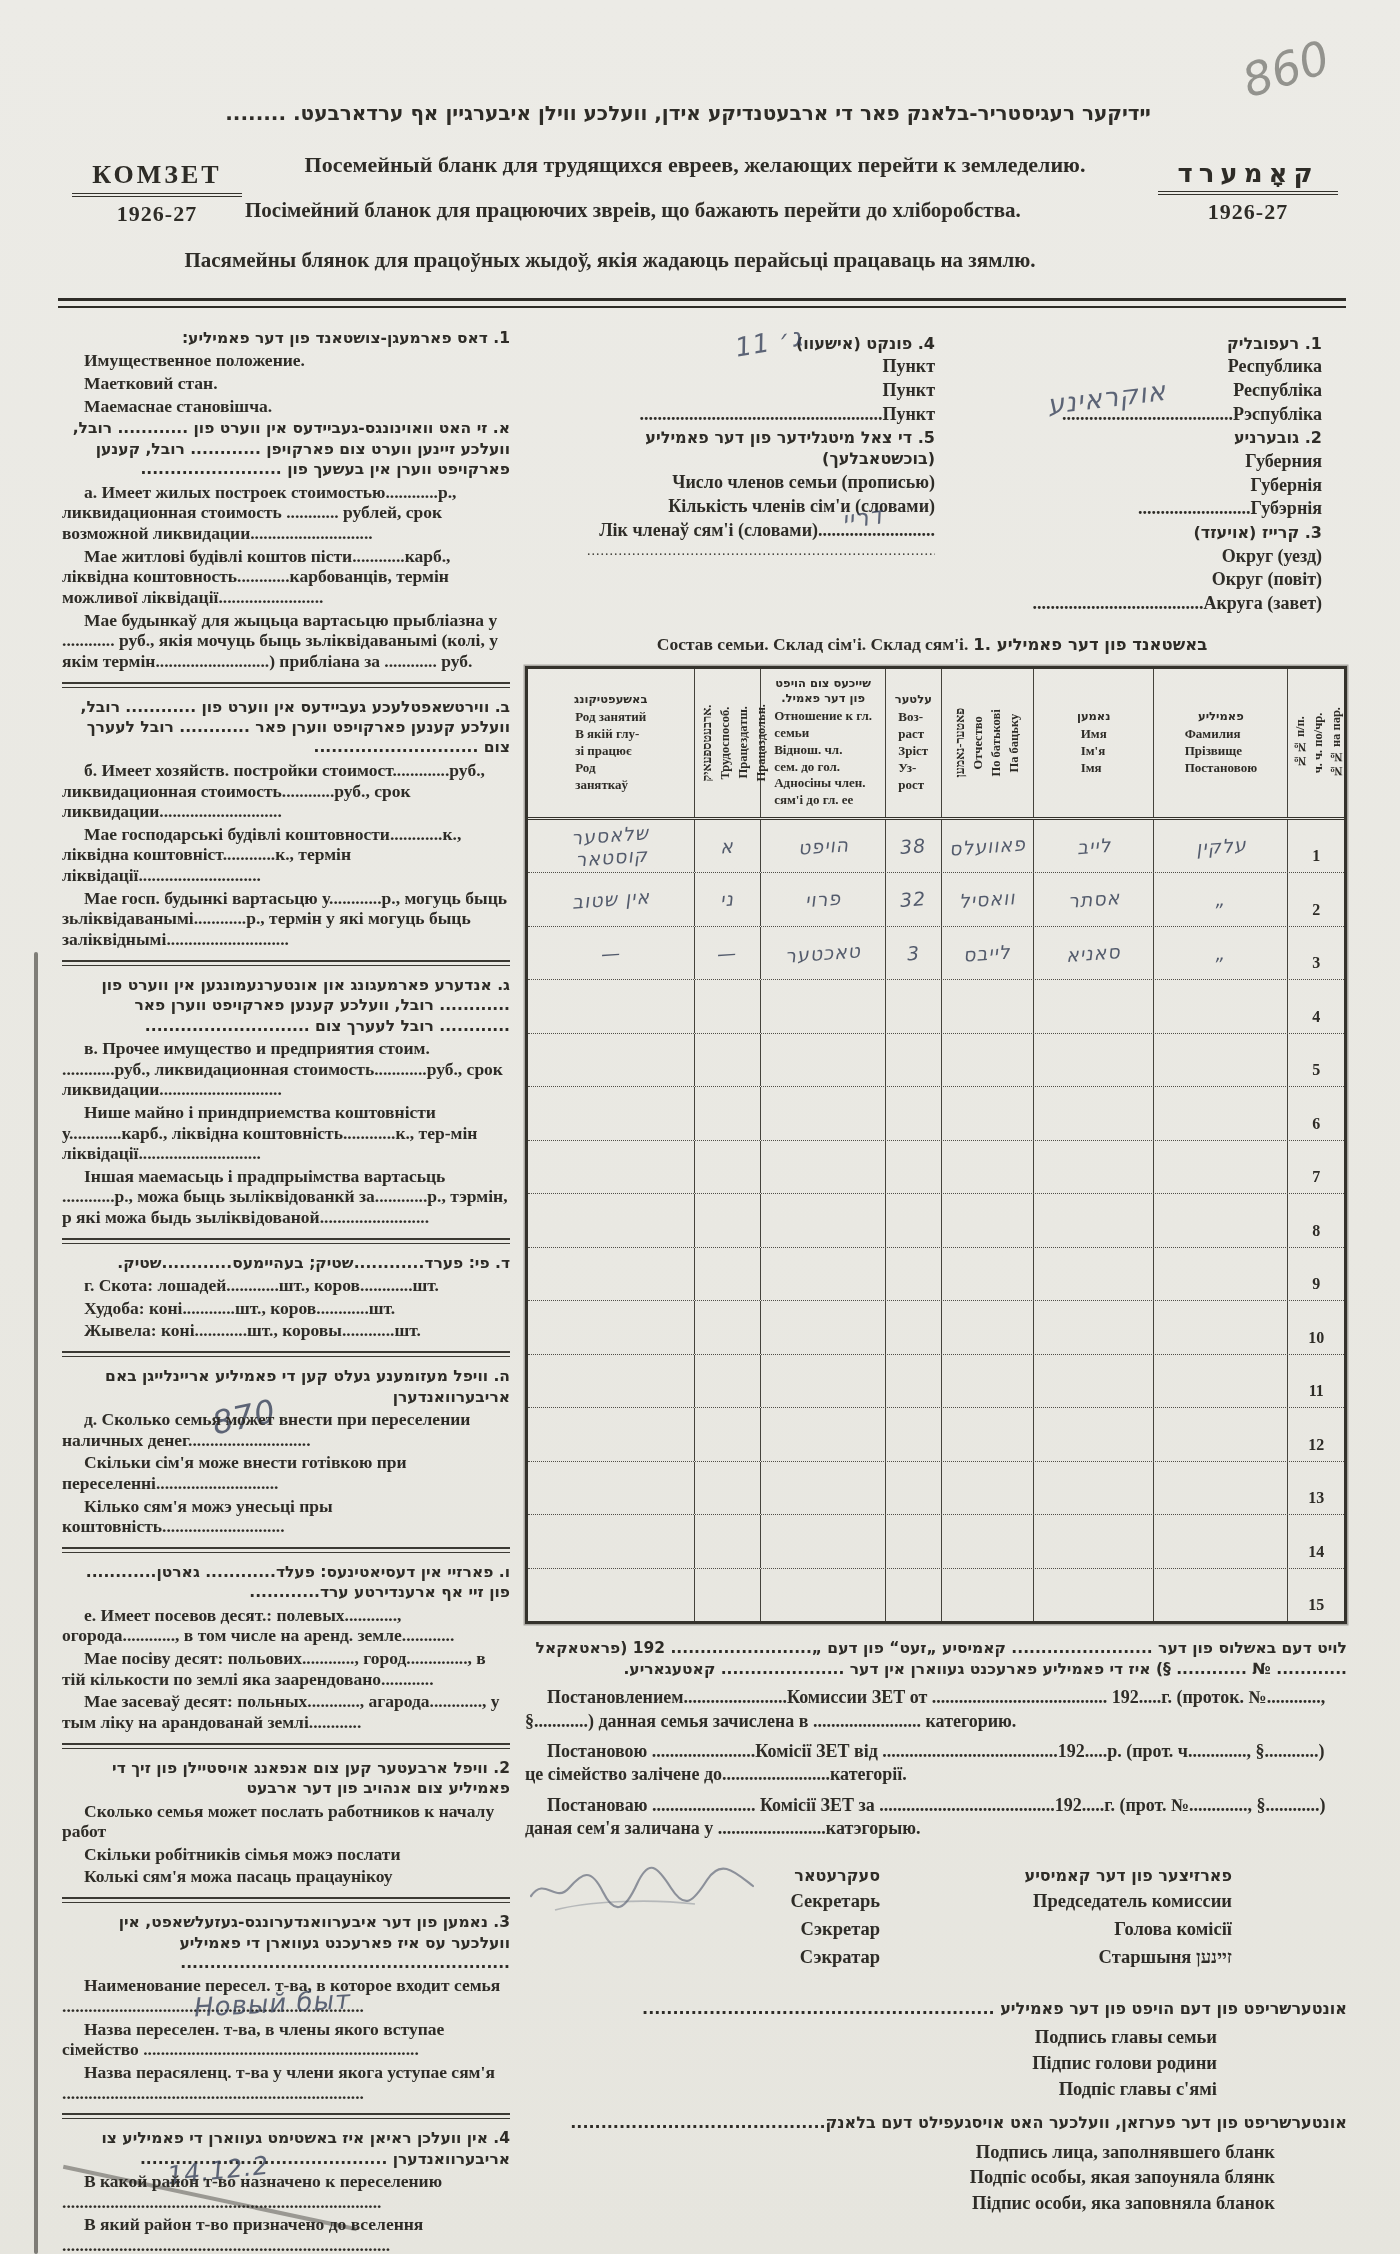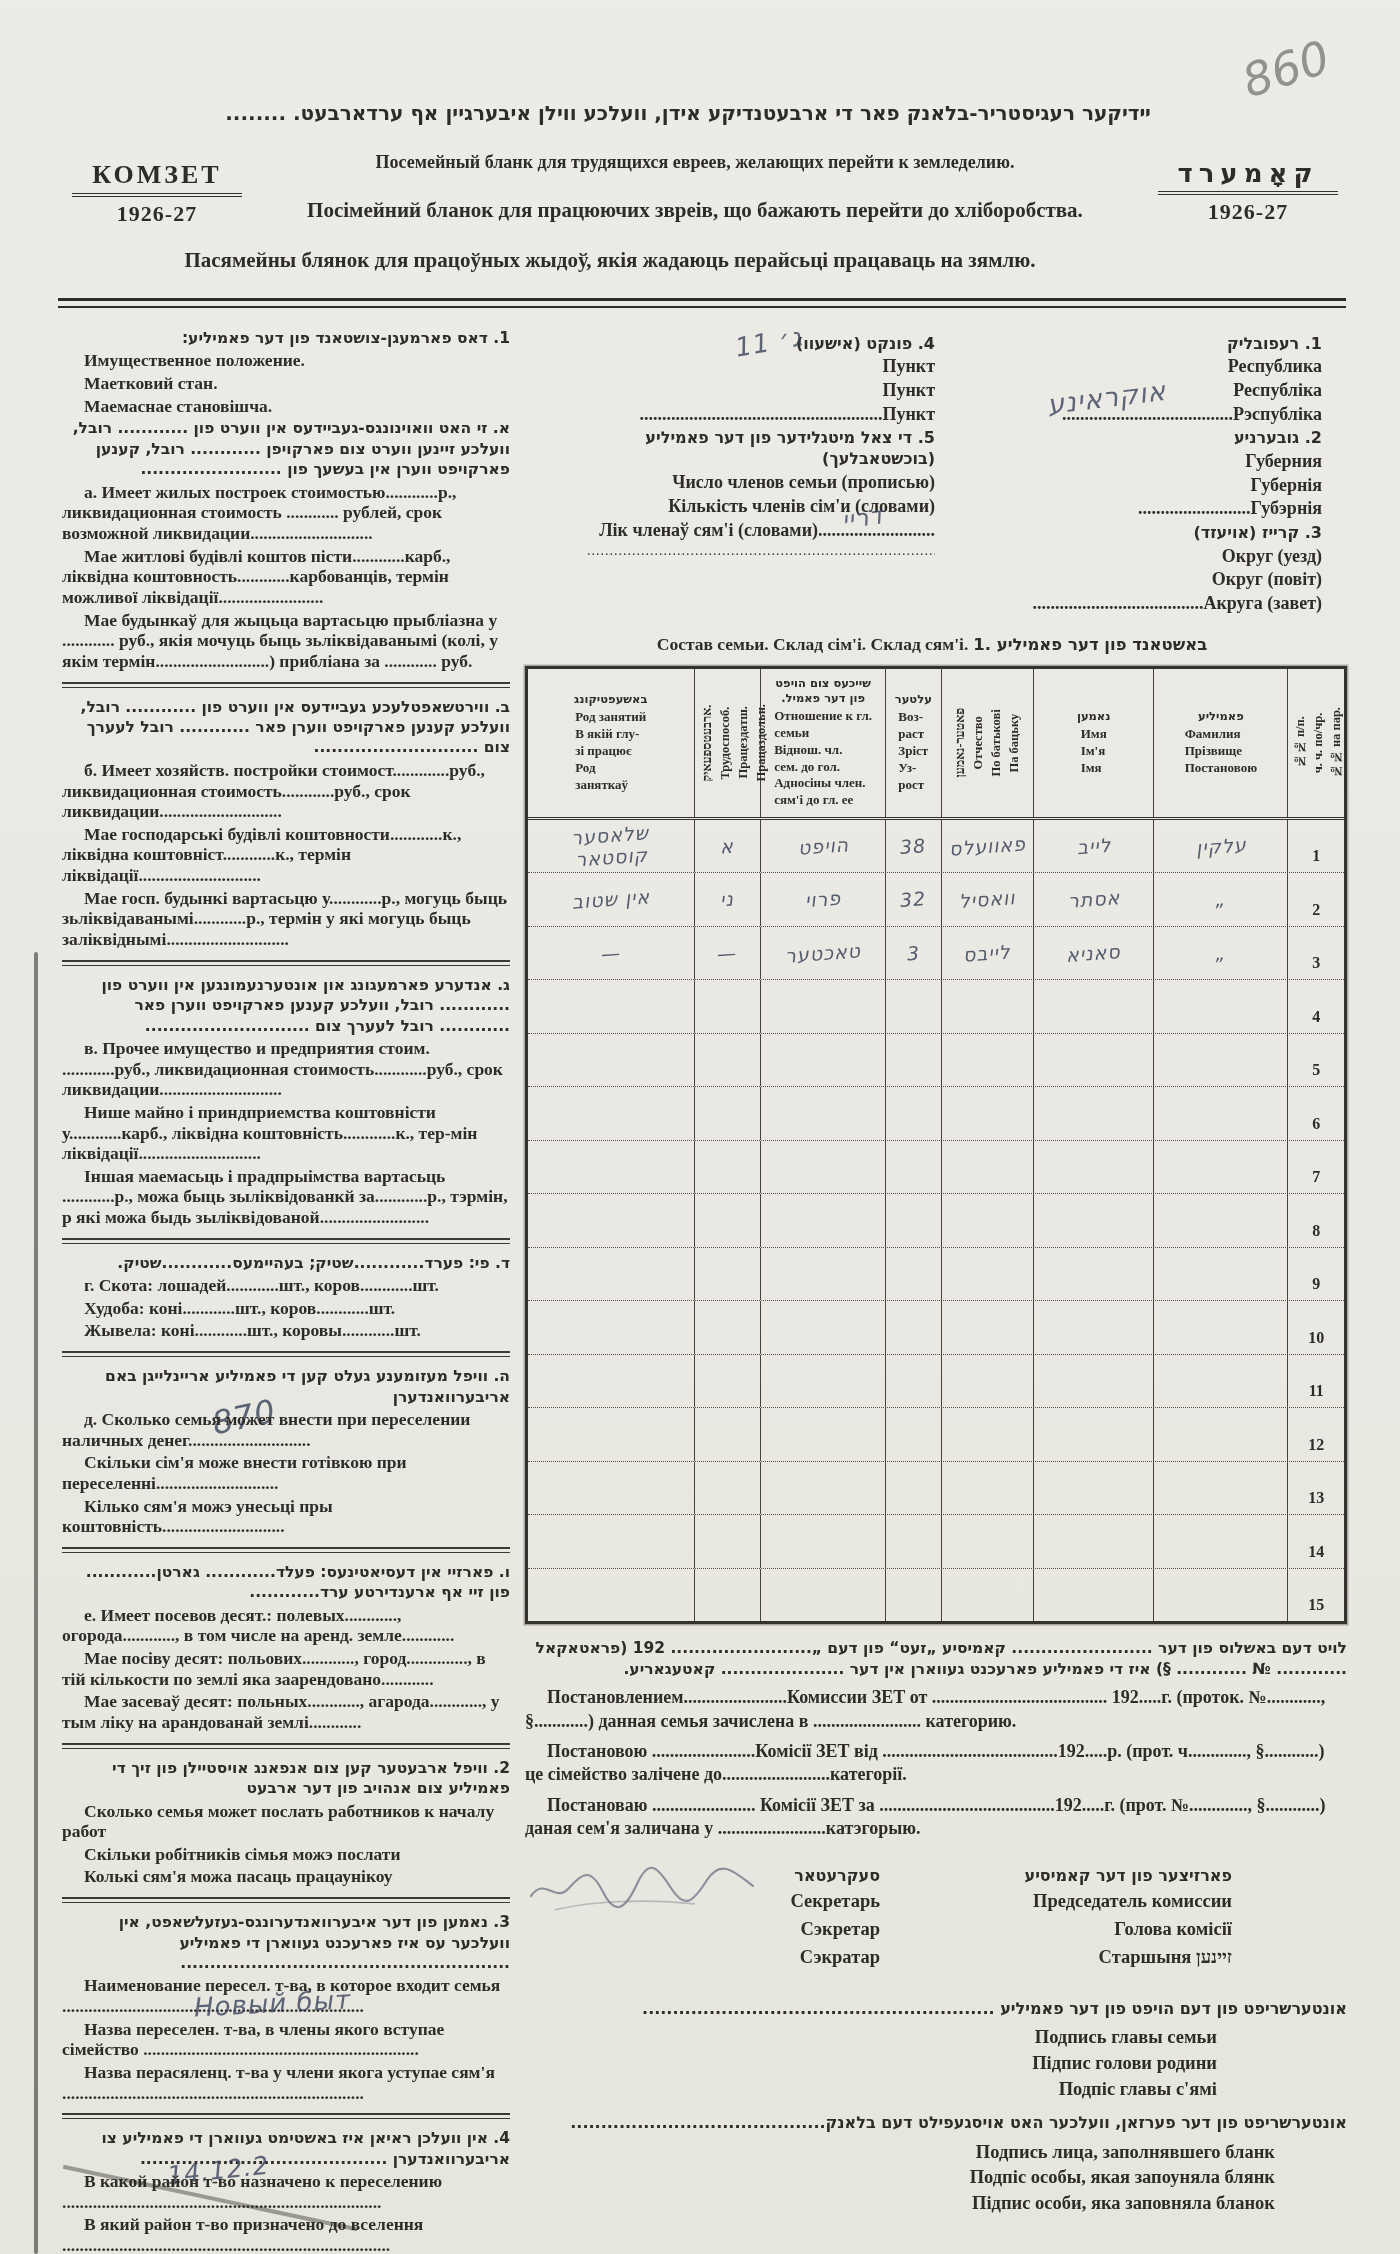--- a/index.html
+++ b/index.html
@@ -19,22 +19,22 @@
   
   .corner-num{position:absolute;right:70px;top:42px;font-size:46px;transform:rotate(-18deg);
               font-family:"DejaVu Sans",sans-serif;font-style:italic;}
   .yi-topline{position:absolute;left:80px;top:100px;width:1070px;font-size:20px;}
   .stamp{position:absolute;text-align:center;}
   .stamp .stitle{font-size:26px;font-weight:700;letter-spacing:3px;border-bottom:4px double #34322c;padding-bottom:3px;}
   .stamp .syears{font-size:22px;font-weight:700;letter-spacing:1px;margin-top:4px;}
   .stamp.left{left:72px;top:160px;width:170px;}
   .stamp.right{right:62px;top:158px;width:180px;}
   .stamp.right .stitle{font-family:"DejaVu Sans",sans-serif;letter-spacing:6px;}
-  .title-ru{position:absolute;left:245px;top:152px;width:900px;text-align:center;font-size:18px;font-weight:700;}
-  .title-uk{position:absolute;left:245px;top:198px;width:900px;text-align:center;font-size:21px;font-weight:700;}
+  .title-ru{position:absolute;left:245px;top:152px;width:900px;text-align:center;font-size:22px;font-weight:700;}
+  .title-uk{position:absolute;left:245px;top:198px;width:900px;text-align:left;font-size:21px;font-weight:700;}
   .title-be{position:absolute;left:110px;top:248px;width:1000px;text-align:center;font-size:21px;font-weight:700;}
   .main-rule{position:absolute;left:58px;top:298px;width:1288px;height:5px;
              border-top:3px solid #2f2d28;border-bottom:2px solid #2f2d28;}
   
   #left-col{position:absolute;left:62px;top:326px;width:448px;}
   #right-col{position:absolute;left:525px;top:330px;width:822px;}
   .dotline{font-size:14px;letter-spacing:1px;overflow:hidden;white-space:nowrap;color:#3b3933;}
   
   .top-blocks{display:flex;align-items:flex-start;}
   #punkt-block{width:348px;margin-left:62px;text-align:right;}

